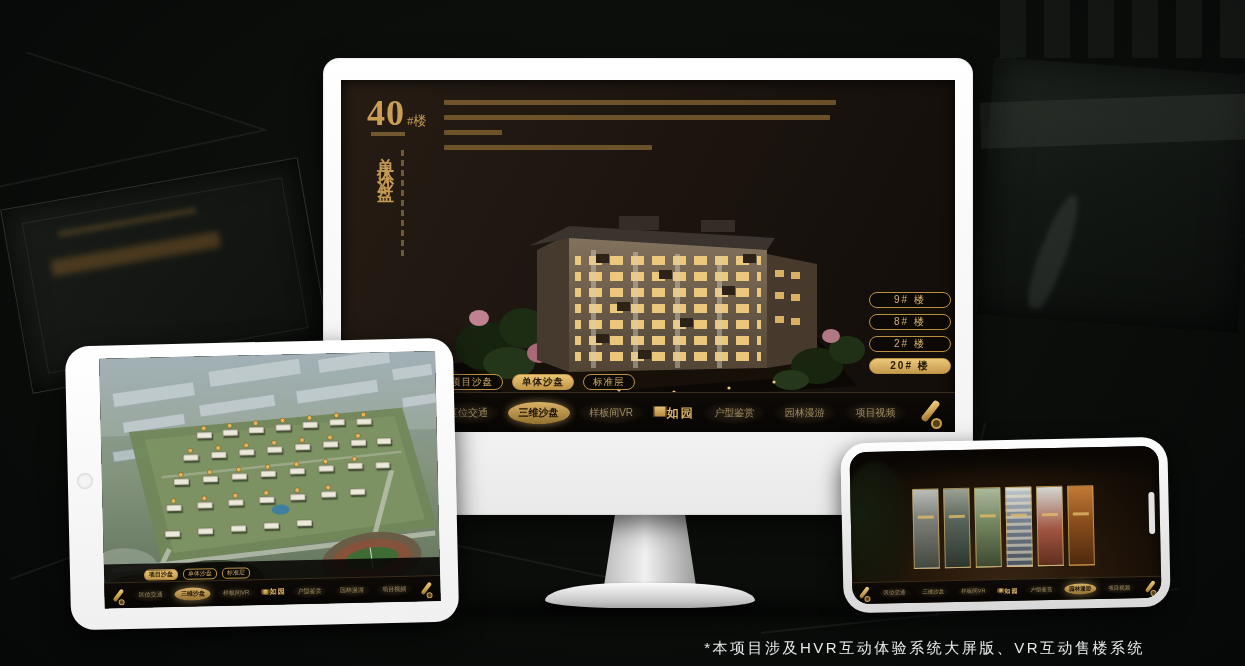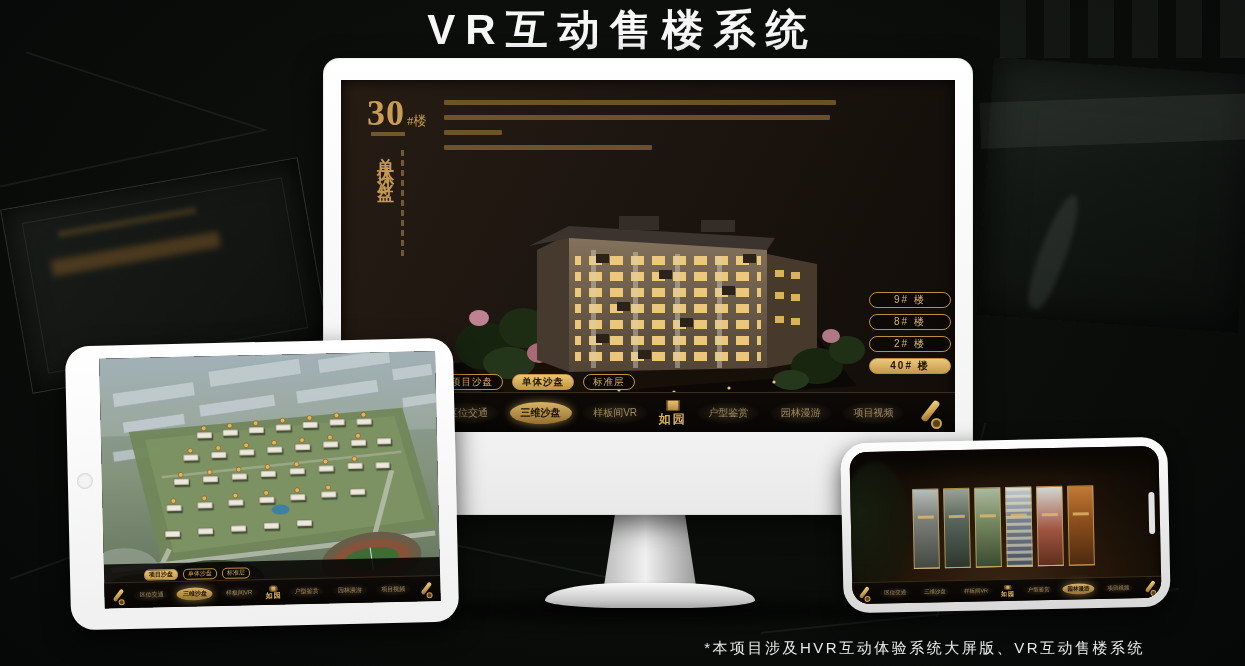--- a/index.html
+++ b/index.html
@@ -103,21 +103,21 @@
   }
   .nav-item{
     position:relative;color:#9d8a62;white-space:nowrap;cursor:pointer;text-align:center;
     background:radial-gradient(ellipse at center, rgba(96,78,48,0.45) 0%, rgba(25,18,10,0.05) 75%);
     border-radius:50%;
   }
   .nav-item.sel{
     background:linear-gradient(180deg,#d9b267,#93702f);color:#1d1305;font-weight:bold;
     box-shadow:0 0 8px rgba(235,195,115,0.55);
   }
-  .nav-logo{display:flex;flex-direction:column;align-items:center;line-height:1;cursor:default;}
+  .nav-logo{display:flex;flex-direction:row;align-items:center;line-height:1;cursor:default;}
   .seal{
     background:linear-gradient(180deg,#e9c377,#b3873c);
     border-radius:2px;
     box-shadow:inset 0 0 0 1px rgba(60,40,10,0.6), inset 3px 0 0 -1px rgba(60,40,10,0.5), inset -3px 0 0 -1px rgba(60,40,10,0.5);
   }
   .nav-logo .logo-text{font-family:"Liberation Serif",serif;color:#dcb266;font-weight:bold;}
   .scroll-icon{position:relative;flex:none;cursor:pointer;}
   .scroll-icon .rod{position:absolute;border-radius:3px;background:linear-gradient(120deg,#f4d78d,#c79a48 60%,#8a6426);transform:rotate(38deg);}
   .scroll-icon .curl{position:absolute;border:2px solid #caa050;border-radius:50%;background:#5a4118;}
   
@@ -202,30 +202,29 @@
   <div class="bg-plaque">
     <div class="bg-plaque-inner"></div>
     <div class="bg-plaque-text2"></div>
     <div class="bg-plaque-text"></div>
   </div>
   <div class="bg-photo">
     <div class="band"></div>
     <div class="river"></div>
   </div>
 
-  <div class="page-title">VR互动售楼系统</div>
 
   <div class="monitor-shadow"></div>
   <div class="stand-neck"></div>
   <div class="stand-base"></div>
   <div class="monitor">
     <div class="monitor-screen">
 
       <div class="m-no">
-        <span class="big">30</span><span class="unit">#楼</span>
+        <span class="big">40</span><span class="unit">#楼</span>
       </div>
       <div class="m-no-sub"></div>
       <div class="m-vert">单体沙盘</div>
       <div class="m-vert-dashes"></div>
 
       <div class="m-para">
         <div class="bar b1"></div>
         <div class="bar b2"></div>
         <div class="bar b3"></div>
         <div class="bar b4"></div>
@@ -294,21 +293,21 @@
           <circle cx="255" cy="234" r="1.6"></circle>
             <circle cx="310" cy="230" r="1.6"></circle>
             <circle cx="355" cy="224" r="1.6"></circle>
         </g>
       </svg>
 
       <div class="floor-btns">
         <div class="floor-btn">9# 楼</div>
         <div class="floor-btn">8# 楼</div>
         <div class="floor-btn">2# 楼</div>
-        <div class="floor-btn sel">40# 楼</div>
+        <div class="floor-btn sel">20# 楼</div>
       </div>
 
       <div class="m-subtabs">
         <div class="subtab">项目沙盘</div>
         <div class="subtab sel">单体沙盘</div>
         <div class="subtab">标准层</div>
       </div>
 
       <div class="navbar m-nav">
         <div class="nav-item">区位交通</div>

